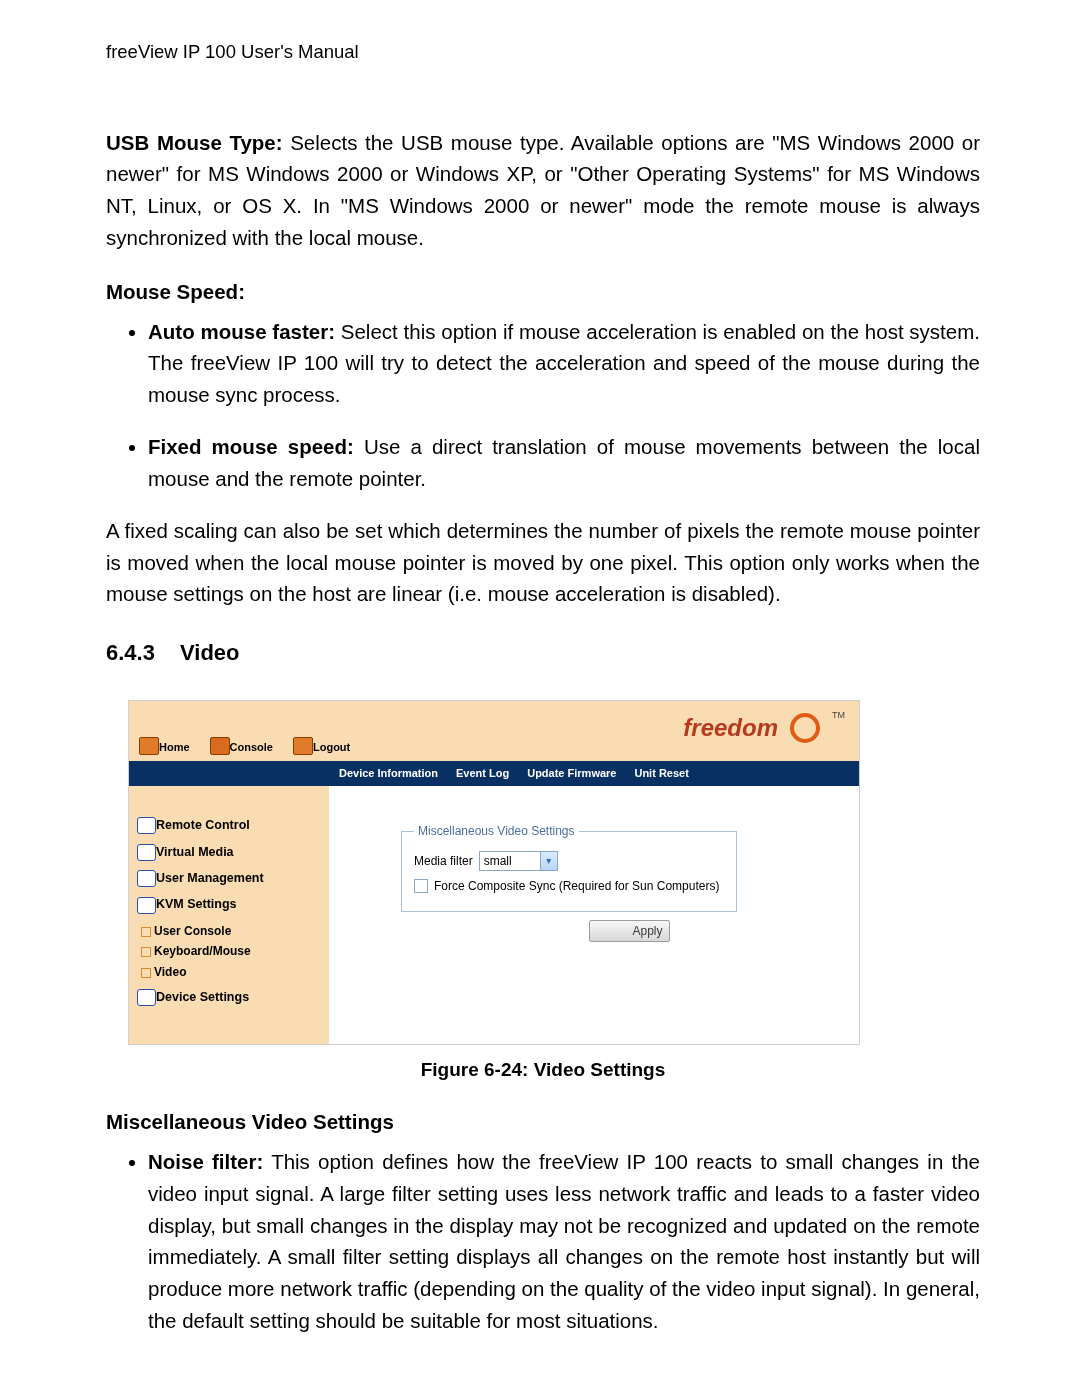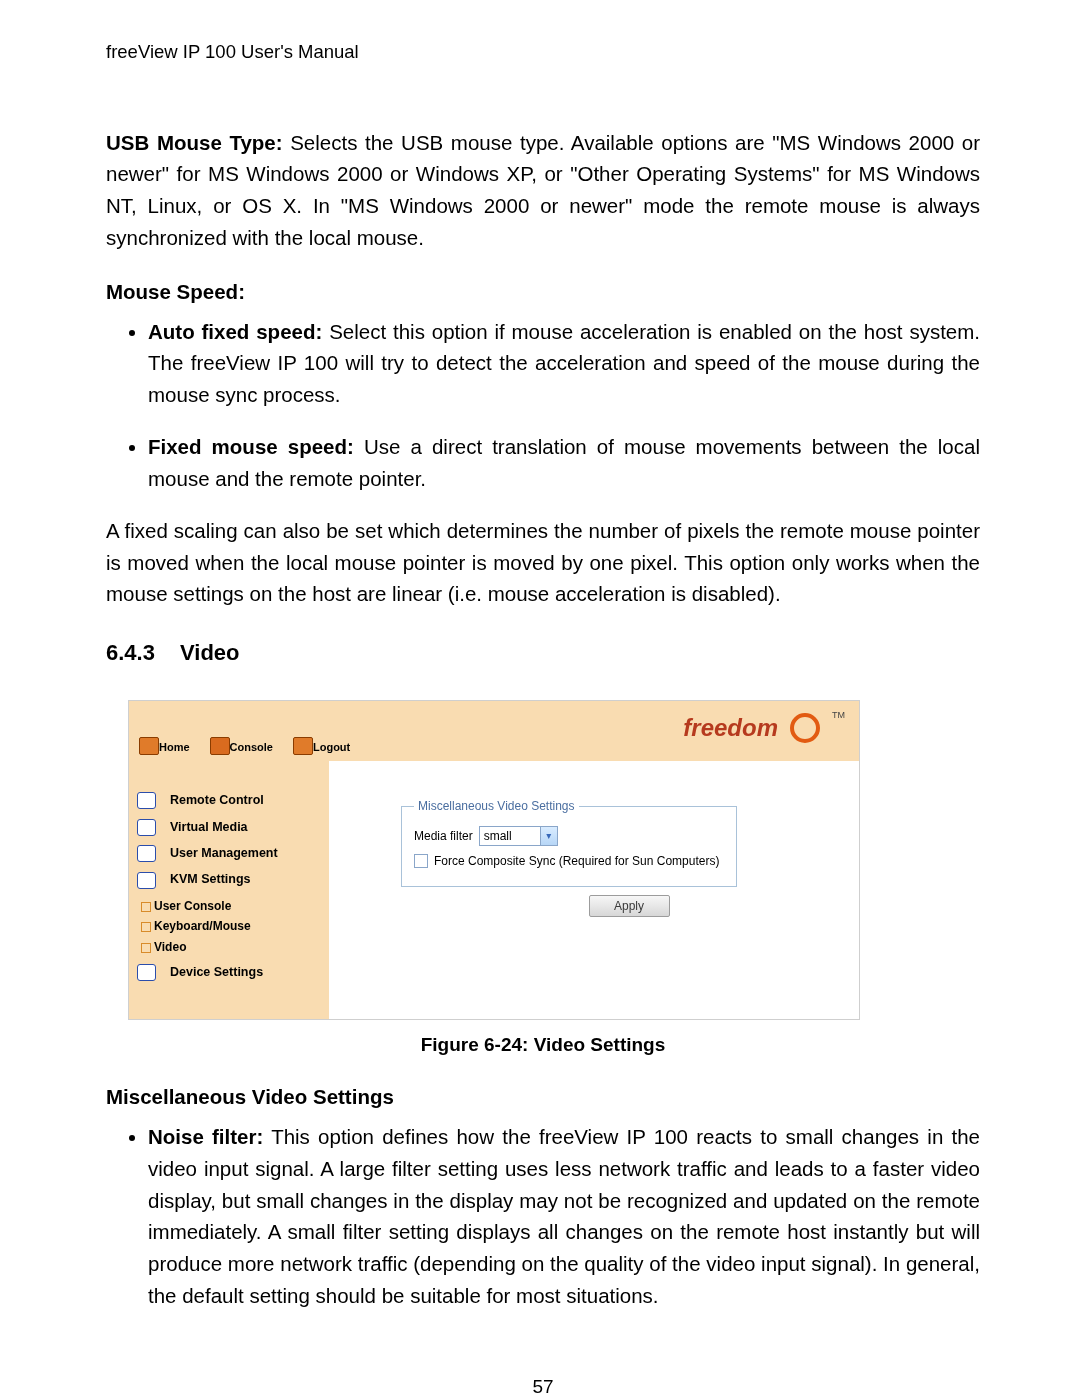--- a/index.html
+++ b/index.html
@@ -72,21 +72,21 @@
   }
   .shot .bluebar span{white-space:nowrap;}
   .shot .content{display:flex;}
   .shot .sidebar{
     width:200px;
     background:#f9dcb1;
     padding:30px 8px 30px 8px;
     box-sizing:border-box;
     min-height:250px;
   }
-  .shot .sidebar .row{display:flex;align-items:center;gap:14px;font-weight:bold;color:#000;font-size:12.5px;margin-bottom:7px;}
+  .shot .sidebar .row{display:flex;align-items:center;gap:0;font-weight:bold;color:#000;font-size:12.5px;margin-bottom:7px;}
   .shot .sidebar .row .ic{width:17px;height:15px;border:1.5px solid #2b4dab;border-radius:3px;background:#fff;flex:0 0 auto;}
   .shot .sidebar .sub{margin-left:4px;font-size:12px;margin-bottom:2px;}
   .shot .sidebar .sub .sq{display:inline-block;width:8px;height:8px;border:1.5px solid #d88b2a;margin-right:3px;vertical-align:middle;}
   .shot .sidebar .sub b{color:#000;}
   .shot .panel{
     flex:1;
     background:#fff;
     padding:36px 0 0 70px;
     box-sizing:border-box;
   }
@@ -103,39 +103,39 @@
     border:1px solid #8aa6c9;height:18px;display:flex;align-items:center;background:#fff;
   }
   .shot .sel .val{padding:0 4px;width:52px;font-size:12px;}
   .shot .sel .dd{width:16px;height:18px;background:linear-gradient(#d9ecff,#b7d6f6);border-left:1px solid #8aa6c9;display:flex;align-items:center;justify-content:center;color:#3768b9;font-size:10px;}
   .shot .cb{width:12px;height:12px;border:1px solid #8aa6c9;background:#fff;}
   .shot .apply{
     margin:8px auto 0 auto;display:block;
     width:81px;height:22px;
     background:linear-gradient(#f7f7f7,#d7d7d7);
     border:1px solid #9c9c9c;border-radius:2px;
-    font-size:12px;color:#3a3a3a;
+    font-size:12px;color:#3a3a3a;text-align:right;
   }
 </style>
 </head>
 <body>
 
 <div class="page">
 
   <div class="running-header">freeView IP 100 User's Manual</div>
 
   <p class="body-text">
     <span class="h-label">USB Mouse Type:</span><span> Selects the USB mouse type. Available options are "MS Windows 2000 or newer" for MS Windows 2000 or Windows XP, or "Other Operating Systems" for MS Windows NT, Linux, or OS X. In "MS Windows 2000 or newer" mode the remote mouse is always synchronized with the local mouse.</span>
   </p>
 
   <div class="h-subhead">Mouse Speed:</div>
 
   <ul class="bullets">
     <li>
-      <span class="h-label">Auto fixed speed:</span><span> Select this option if mouse acceleration is enabled on the host system. The freeView IP 100 will try to detect the acceleration and speed of the mouse during the mouse sync process.</span>
+      <span class="h-label">Auto mouse faster:</span><span> Select this option if mouse acceleration is enabled on the host system. The freeView IP 100 will try to detect the acceleration and speed of the mouse during the mouse sync process.</span>
     </li>
     <li>
       <span class="h-label">Fixed mouse speed:</span><span> Use a direct translation of mouse movements between the local mouse and the remote pointer.</span>
     </li>
   </ul>
 
   <p class="body-text">A fixed scaling can also be set which determines the number of pixels the remote mouse pointer is moved when the local mouse pointer is moved by one pixel. This option only works when the mouse settings on the host are linear (i.e. mouse acceleration is disabled).</p>
 
   <div class="section-heading">
     <span class="num">6.4.3</span><span>Video</span>
@@ -159,20 +159,26 @@
             <span>Logout</span>
           </div>
         </div>
         <div class="logo">
           <span>freedom</span>
           <span class="circ"></span>
           <span class="tm">TM</span>
         </div>
       </div>
 
+      <div class="bluebar">
+        <span>Device Information</span>
+        <span>Event Log</span>
+        <span>Update Firmware</span>
+        <span>Unit Reset</span>
+      </div>
 
       <div class="content">
         <div class="sidebar">
           <div class="row">
             <span class="ic"></span>
             <span>Remote Control</span>
           </div>
           <div class="row">
             <span class="ic"></span>
             <span>Virtual Media</span>

